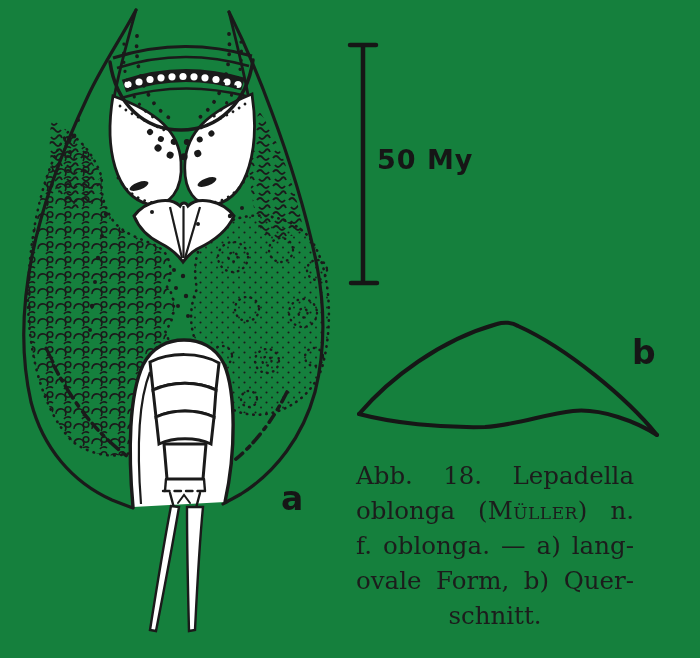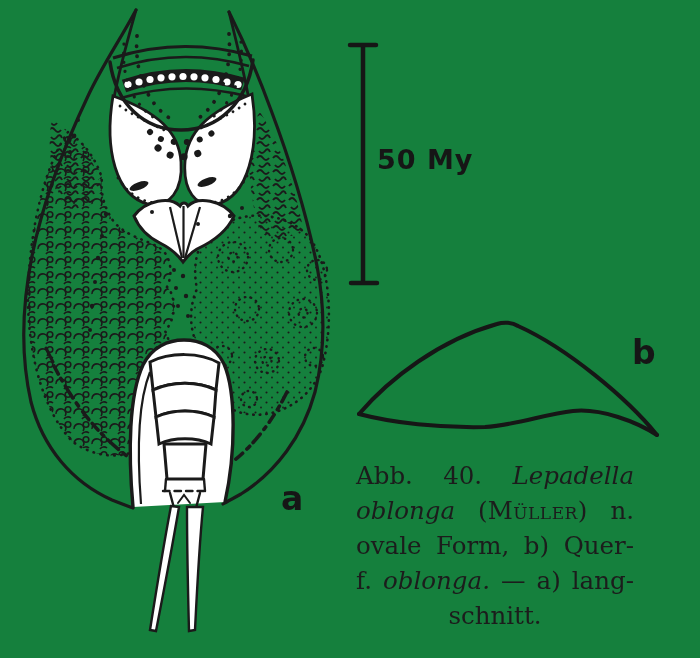--- a/index.html
+++ b/index.html
@@ -7,21 +7,21 @@
          font-family:"DejaVu Serif",serif;color:#1a1a1a;}
   svg{position:absolute;display:block;}
   .hand{position:absolute;font-family:"DejaVu Sans",sans-serif;font-weight:bold;color:#161616;line-height:1;}
   .lbl-scale{left:377px;top:146px;font-size:27px;letter-spacing:1px;}
   .lbl-a{left:281px;top:482px;font-size:33px;}
   .lbl-b{left:632px;top:336px;font-size:33px;}
   .caption{position:absolute;left:356px;top:458px;width:278px;
            font-size:24.5px;line-height:35px;color:#1c1c1c;font-weight:500;}
   .cap-line{text-align:justify;text-align-last:justify;white-space:nowrap;}
   .cap-line.center{text-align:right;text-align-last:center;}
-  .it{font-style:italic;}
+  .it{}
   .sc{font-variant:small-caps;letter-spacing:0.5px;}
 </style>
 </head>
 <body>
 
 <div class="stage">
 
   <svg style="left:0;top:0;" width="355" height="658" viewBox="0 0 355 658">
     <defs>
       <pattern id="scal" width="18" height="15" patternUnits="userSpaceOnUse">
@@ -199,20 +199,20 @@
     <g fill="none" stroke="#161616" stroke-width="4" stroke-linecap="round">
       <path d="M14,112 C45,76 95,38 152,22 C158,20 167,20 173,24 C222,46 282,96 312,133"></path>
       <path d="M14,112 C48,121 95,126 140,125 C172,123 200,112 228,109 C256,106 292,120 312,133"></path>
     </g>
   </svg>
 
   <span class="hand lbl-a">a</span>
   <span class="hand lbl-b">b</span>
 
   <div class="caption">
-    <div class="cap-line"><span>Abb. 40.</span> <span class="it">Lepadella</span></div>
+    <div class="cap-line"><span>Abb. 18.</span> <span class="it">Lepadella</span></div>
     <div class="cap-line"><span class="it">oblonga</span> <span>(</span><span class="sc">Müller</span><span>) n.</span></div>
+    <div class="cap-line"><span>f.</span> <span class="it">oblonga.</span> <span>— a) lang-</span></div>
     <div class="cap-line"><span>ovale Form, b) Quer-</span></div>
-    <div class="cap-line"><span>f.</span> <span class="it">oblonga.</span> <span>— a) lang-</span></div>
     <div class="cap-line center"><span>schnitt.</span></div>
   </div>
 
 </div>
 
 </body></html>

